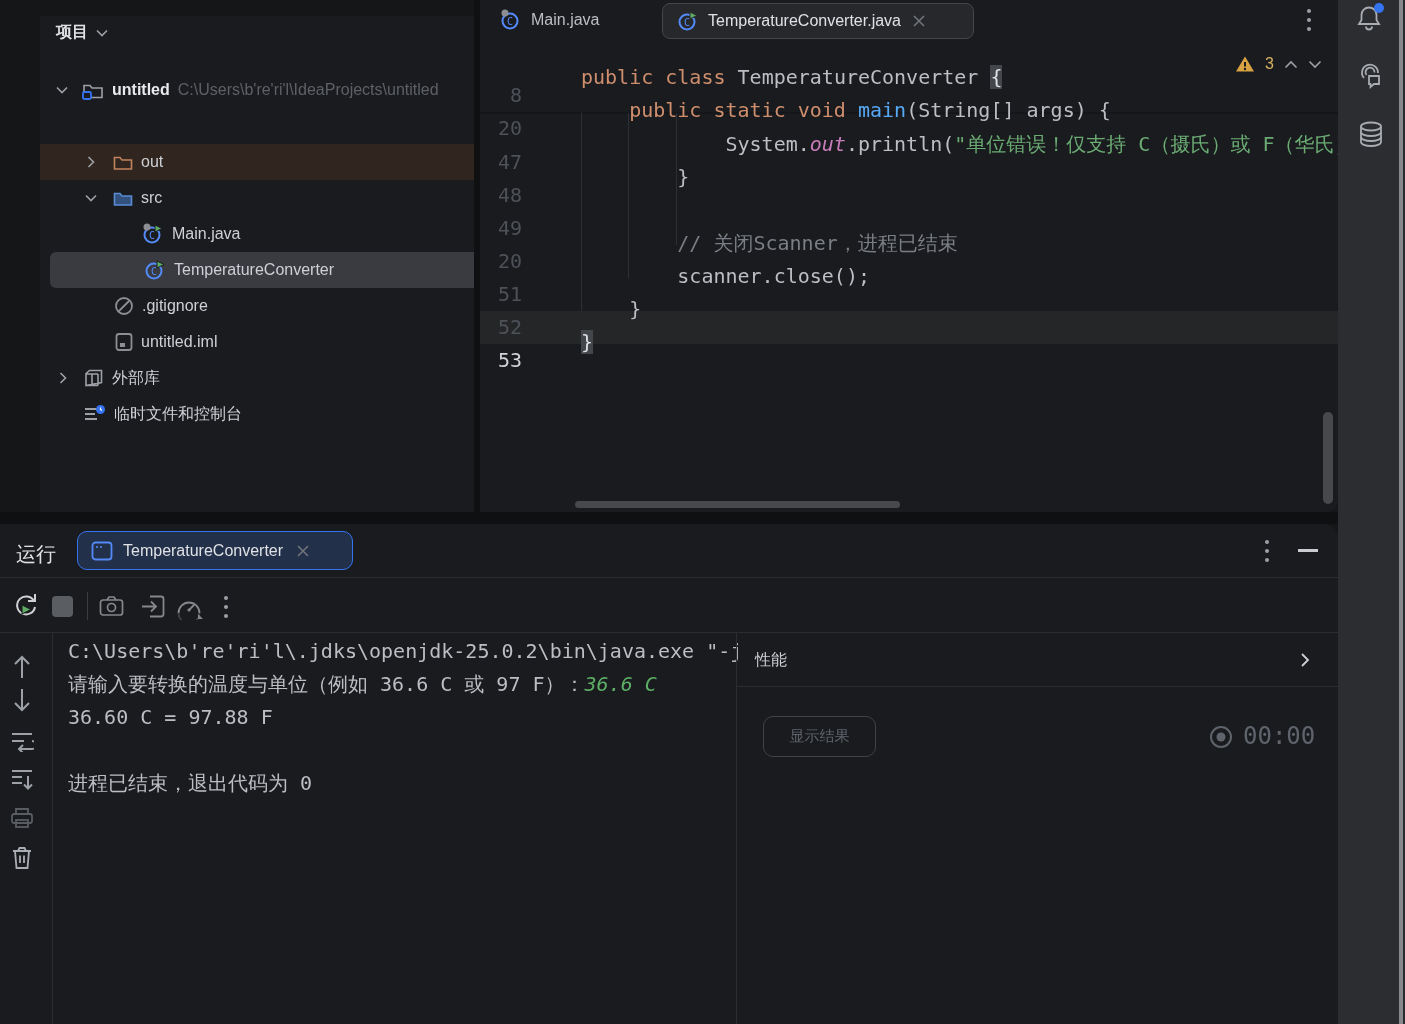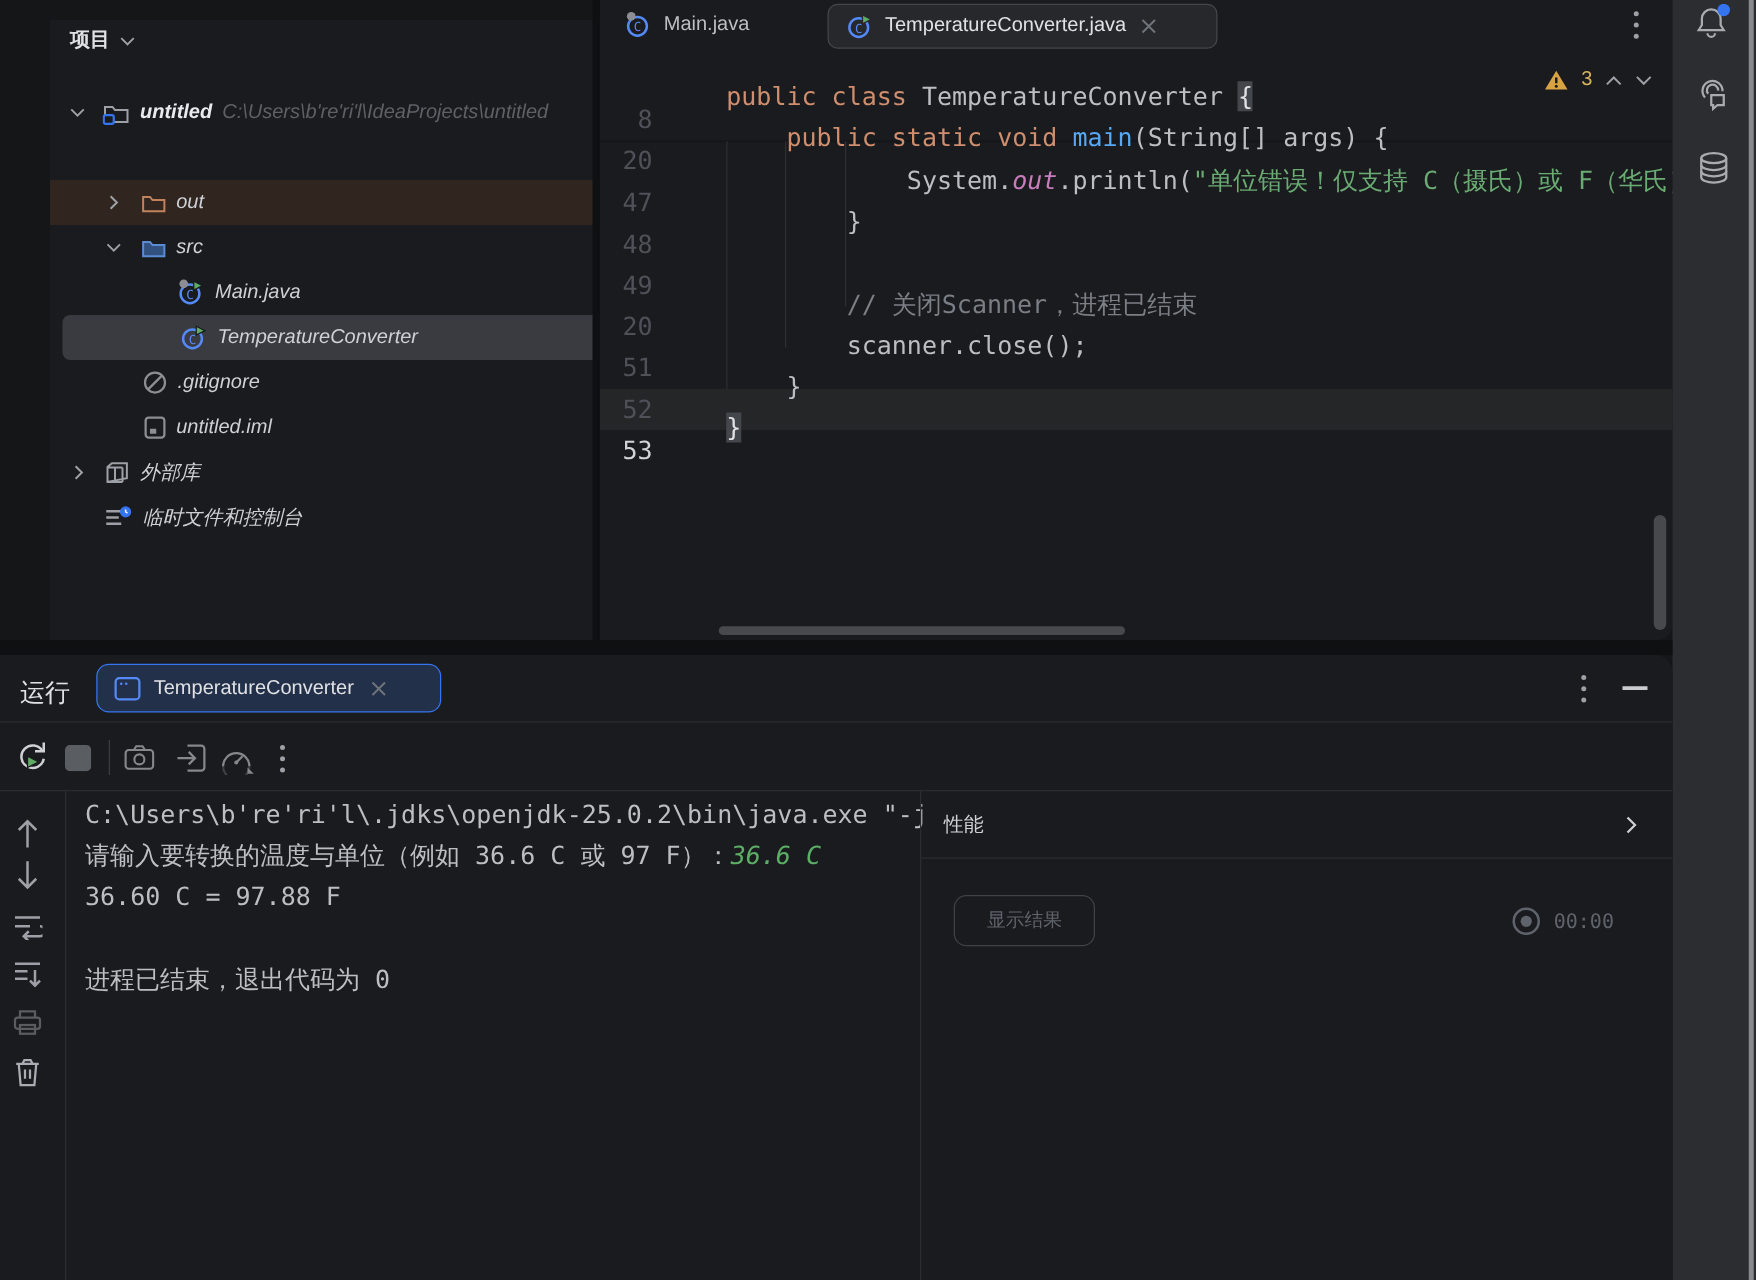--- a/index.html
+++ b/index.html
@@ -4,21 +4,21 @@
 <style>
   html,body{margin:0;padding:0;background:#101113;}
   #app{position:relative;width:1405px;height:1024px;background:#151618;overflow:hidden;
        font-family:"Liberation Sans","DejaVu Sans",sans-serif;color:#ced0d6;}
   .abs{position:absolute;}
   .panel{background:#1a1b1e;}
   .mono{font-family:"DejaVu Sans Mono",monospace;font-size:20px;line-height:33px;white-space:pre;}
   
   .tree-row{position:absolute;left:0;width:474px;height:36px;display:flex;align-items:center;
             font-size:16px;color:#ced0d6;overflow:hidden;white-space:nowrap;}
-  .tree-row .lbl{margin-left:8px;font-style:italic;}
+  .tree-row .lbl{margin-left:8px;}
   .sel-pill{position:absolute;left:10px;width:444px;height:36px;border-radius:6px;background:#393b40;}
   .hover-row{background:#30261f;}
   
   #editor{position:absolute;left:480px;top:0;width:858px;height:512px;background:#1a1b1e;
           border-bottom-right-radius:12px;overflow:hidden;}
   .tab{position:absolute;top:3px;height:34px;display:flex;align-items:center;font-size:16px;}
   .code-line{position:absolute;left:0;width:858px;height:33px;}
   .code-num{position:absolute;left:0;width:42px;text-align:right;color:#4e5158;}
   .code-txt{position:absolute;left:101px;top:0;margin-top:15px;}
   .kw{color:#cf8e6d;}  .fn{color:#57a8f5;}  .str{color:#6aab73;}
@@ -352,17 +352,17 @@
         </svg>
       <div class="divline" style="left:0;top:54px;width:601px;height:1px;"></div>
       <div class="abs tbtn" style="left:26px;top:84px;width:113px;height:41px;border:1px solid #3f4246;border-radius:10px;
                   font-size:15px;color:#5f646c;box-sizing:border-box;">
         <span>显示结果</span>
       </div>
       <svg class="abs" style="left:472px;top:93px;" width="24" height="24">
         <circle cx="12" cy="12" r="10" stroke="#5f646c" stroke-width="2" fill="none"></circle>
         <circle cx="12" cy="12" r="4.5" fill="#5f646c"></circle>
         </svg>
-      <span class="abs mono" style="left:506px;top:88px;font-size:16px;color:#5f646c;">00:00</span>
+      <span class="abs mono" style="left:506px;top:88px;font-size:24px;color:#5f646c;">00:00</span>
     </div>
   </div>
 
 </div>
 
 </body></html>

